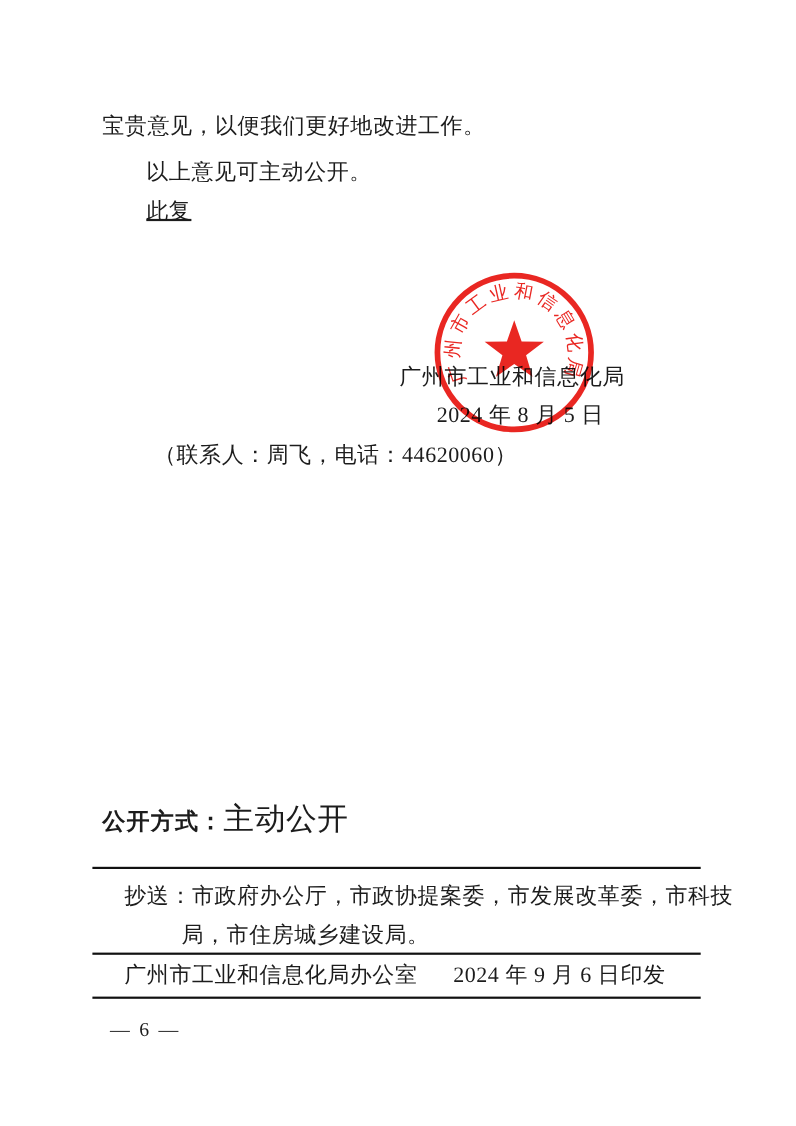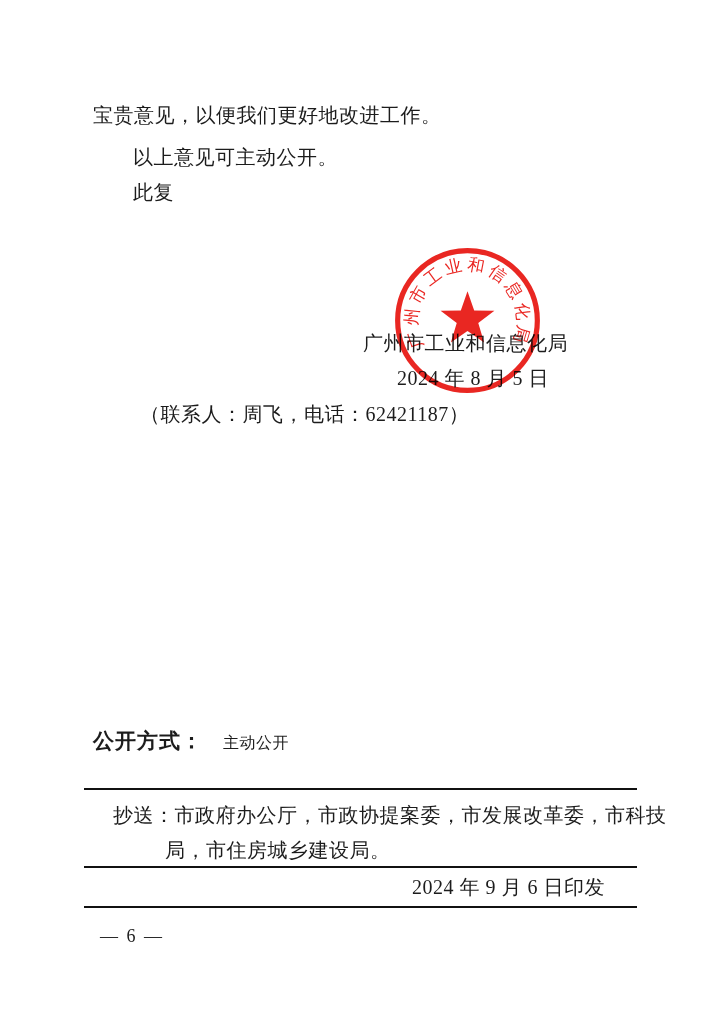--- a/index.html
+++ b/index.html
@@ -13,26 +13,26 @@
     color: #1c1c1c;
   }
   .t {
     position: absolute;
     white-space: nowrap;
     line-height: 1.2;
     font-size: 20px;
     letter-spacing: 0.5px;
   }
   .disclosure-label {
-    font-family: Liberation Serif, serif;
+    font-family: Liberation Sans, sans-serif;
     font-weight: 700;
     font-size: 21px;
     letter-spacing: 1px;
   }
-  .disclosure-value { margin-left: 20px; font-size: 16px; }
+  .disclosure-value { margin-left: 0; font-size: 28px; }
   .rule {
     position: absolute;
     left: 84px;
     width: 553px;
     background: #111111;
   }
   .seal {
     position: absolute;
     left: 392px;
     top: 245px;
@@ -44,25 +44,25 @@
   .seal svg { width: 100%; height: 100%; }
   .pagenum { font-size: 18px; letter-spacing: 2px; }
 </style>
 </head>
 <body>
 
 <div class="page">
 
   <div class="t" style="left:93px;  top:103px;">宝贵意见，以便我们更好地改进工作。</div>
   <div class="t" style="left:133px; top:145px;">以上意见可主动公开。</div>
-  <div class="t" style="left:133px; top:180px;">此复</div>
+  <div class="t" style="left:133px; top:180px;text-decoration:underline;">此复</div>
 
   <div class="t" style="left:363px; top:331px;">广州市工业和信息化局</div>
   <div class="t" style="left:397px; top:366px;">2024 年 8 月 5 日</div>
-  <div class="t" style="left:140px; top:402px;">（联系人：周飞，电话：62421187）</div>
+  <div class="t" style="left:140px; top:402px;">（联系人：周飞，电话：44620060）</div>
 
   <div class="seal">
     <svg id="seal-svg" viewBox="0 0 160 160" style="color: rgb(232, 20, 15);">
       <circle cx="80" cy="80" r="74" fill="none" stroke="currentColor" stroke-width="5.5"></circle>
       <path id="sealArc" d="M 34.1,106.5 A 53,53 0 1 1 125.9,106.5" fill="none" stroke="none"></path>
       <text font-size="18" letter-spacing="4" fill="currentColor" font-family="Liberation Serif, DejaVu Serif, serif">
         <textPath href="#sealArc">广州市工业和信息化局</textPath>
       </text>
       <polygon fill="currentColor" points="80,49 87.1,69.3 108.5,69.7 91.4,82.7 97.6,103.3 80,91 62.4,103.3 68.6,82.7 51.5,69.7 72.9,69.3"></polygon>
     </svg>
@@ -72,19 +72,20 @@
     <span class="disclosure-label">公开方式：</span><span class="disclosure-value">主动公开</span>
   </div>
 
   <div class="rule" style="top:788px; height:2px;"></div>
 
   <div class="t" style="left:165px; top:838px;">局，市住房城乡建设局。</div>
   <div class="t" style="left:113px; top:803px;">抄送：市政府办公厅，市政协提案委，市发展改革委，市科技</div>
 
   <div class="rule" style="top:866px; height:1.5px;"></div>
 
+  <div class="t" style="left:113px; top:875px;">广州市工业和信息化局办公室</div>
   <div class="t" style="left:412px; top:875px;">2024 年 9 月 6 日印发</div>
 
   <div class="rule" style="top:906px; height:2px;"></div>
 
   <div class="t pagenum" style="left:100px; top:926px;">— 6 —</div>
 
 </div>
 
 </body></html>

